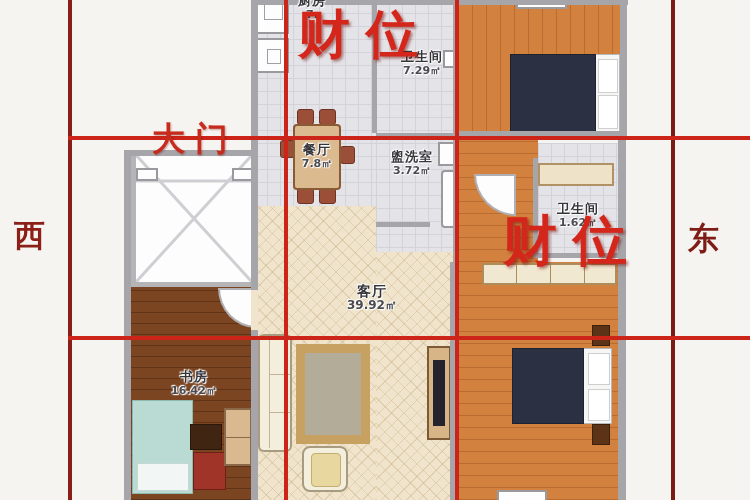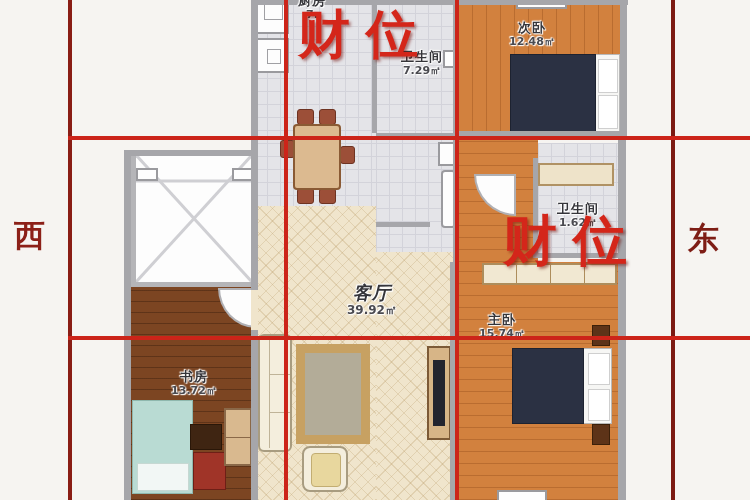--- a/index.html
+++ b/index.html
@@ -175,46 +175,47 @@
   </div>
 
   <div class="abs room-label" style="left:282px;top:-6px;width:60px;">
     <span class="nm">厨房</span>
     <span class="ar">7.</span>
   </div>
   <div class="abs room-label" style="left:390px;top:50px;width:64px;">
     <span class="nm">卫生间</span>
     <span class="ar">7.29㎡</span>
   </div>
-  <div class="abs room-label" style="left:500px;top:21px;width:64px;">
-    <span class="nm">次卧</span>
-    <span class="ar">12.48㎡</span>
+  <div class="abs room-label" style="left:287px;top:143px;width:60px;z-index:10;">
+    <span class="nm">餐厅</span>
+    <span class="ar">7.8㎡</span>
+  </div>
+  <div class="abs room-label" style="left:380px;top:150px;width:64px;">
+    <span class="nm">盥洗室</span>
+    <span class="ar">3.72㎡</span>
   </div>
   <div class="abs room-label" style="left:546px;top:202px;width:64px;">
     <span class="nm">卫生间</span>
     <span class="ar">1.62㎡</span>
   </div>
   <div class="abs room-label" style="left:340px;top:283px;width:64px;">
-    <span class="nm" style="font-size:18px;font-style:italic;">客厅</span>
+    <span class="nm" style="font-size:14px;">客厅</span>
     <span class="ar" style="font-size:12px;">39.92㎡</span>
-  </div>
-  <div class="abs room-label" style="left:470px;top:313px;width:64px;">
-    <span class="nm">主卧</span>
-    <span class="ar">15.74㎡</span>
   </div>
   <div class="abs room-label" style="left:162px;top:370px;width:64px;">
     <span class="nm">书房</span>
-    <span class="ar">13.72㎡</span>
+    <span class="ar">16.42㎡</span>
   </div>
 
   <div class="abs gridline" style="left:68px;top:0;width:4px;height:500px;background:#8a1d15;"></div>
   <div class="abs gridline" style="left:284px;top:0;width:4px;height:500px;background:#cc2419;"></div>
   <div class="abs gridline" style="left:455px;top:0;width:4px;height:500px;background:#cc2419;"></div>
   <div class="abs gridline" style="left:671px;top:0;width:4px;height:500px;background:#7c1b13;"></div>
   <div class="abs gridline" style="left:68px;top:136px;width:682px;height:4px;background:#cc2419;"></div>
   <div class="abs gridline" style="left:68px;top:336px;width:682px;height:4px;background:#cc2419;"></div>
 
   <div class="abs red-big" style="left:298px;top:8px;">财位</div>
   <div class="abs red-big" style="left:503px;top:214px;font-size:54px;">财位</div>
+  <div class="abs red-mid" style="left:152px;top:122px;">大门</div>
   <div class="abs red-side" style="left:14px;top:220px;">西</div>
   <div class="abs red-side" style="left:688px;top:223px;color:#7e1d15;">东</div>
 
 </div>
 
 </body></html>

